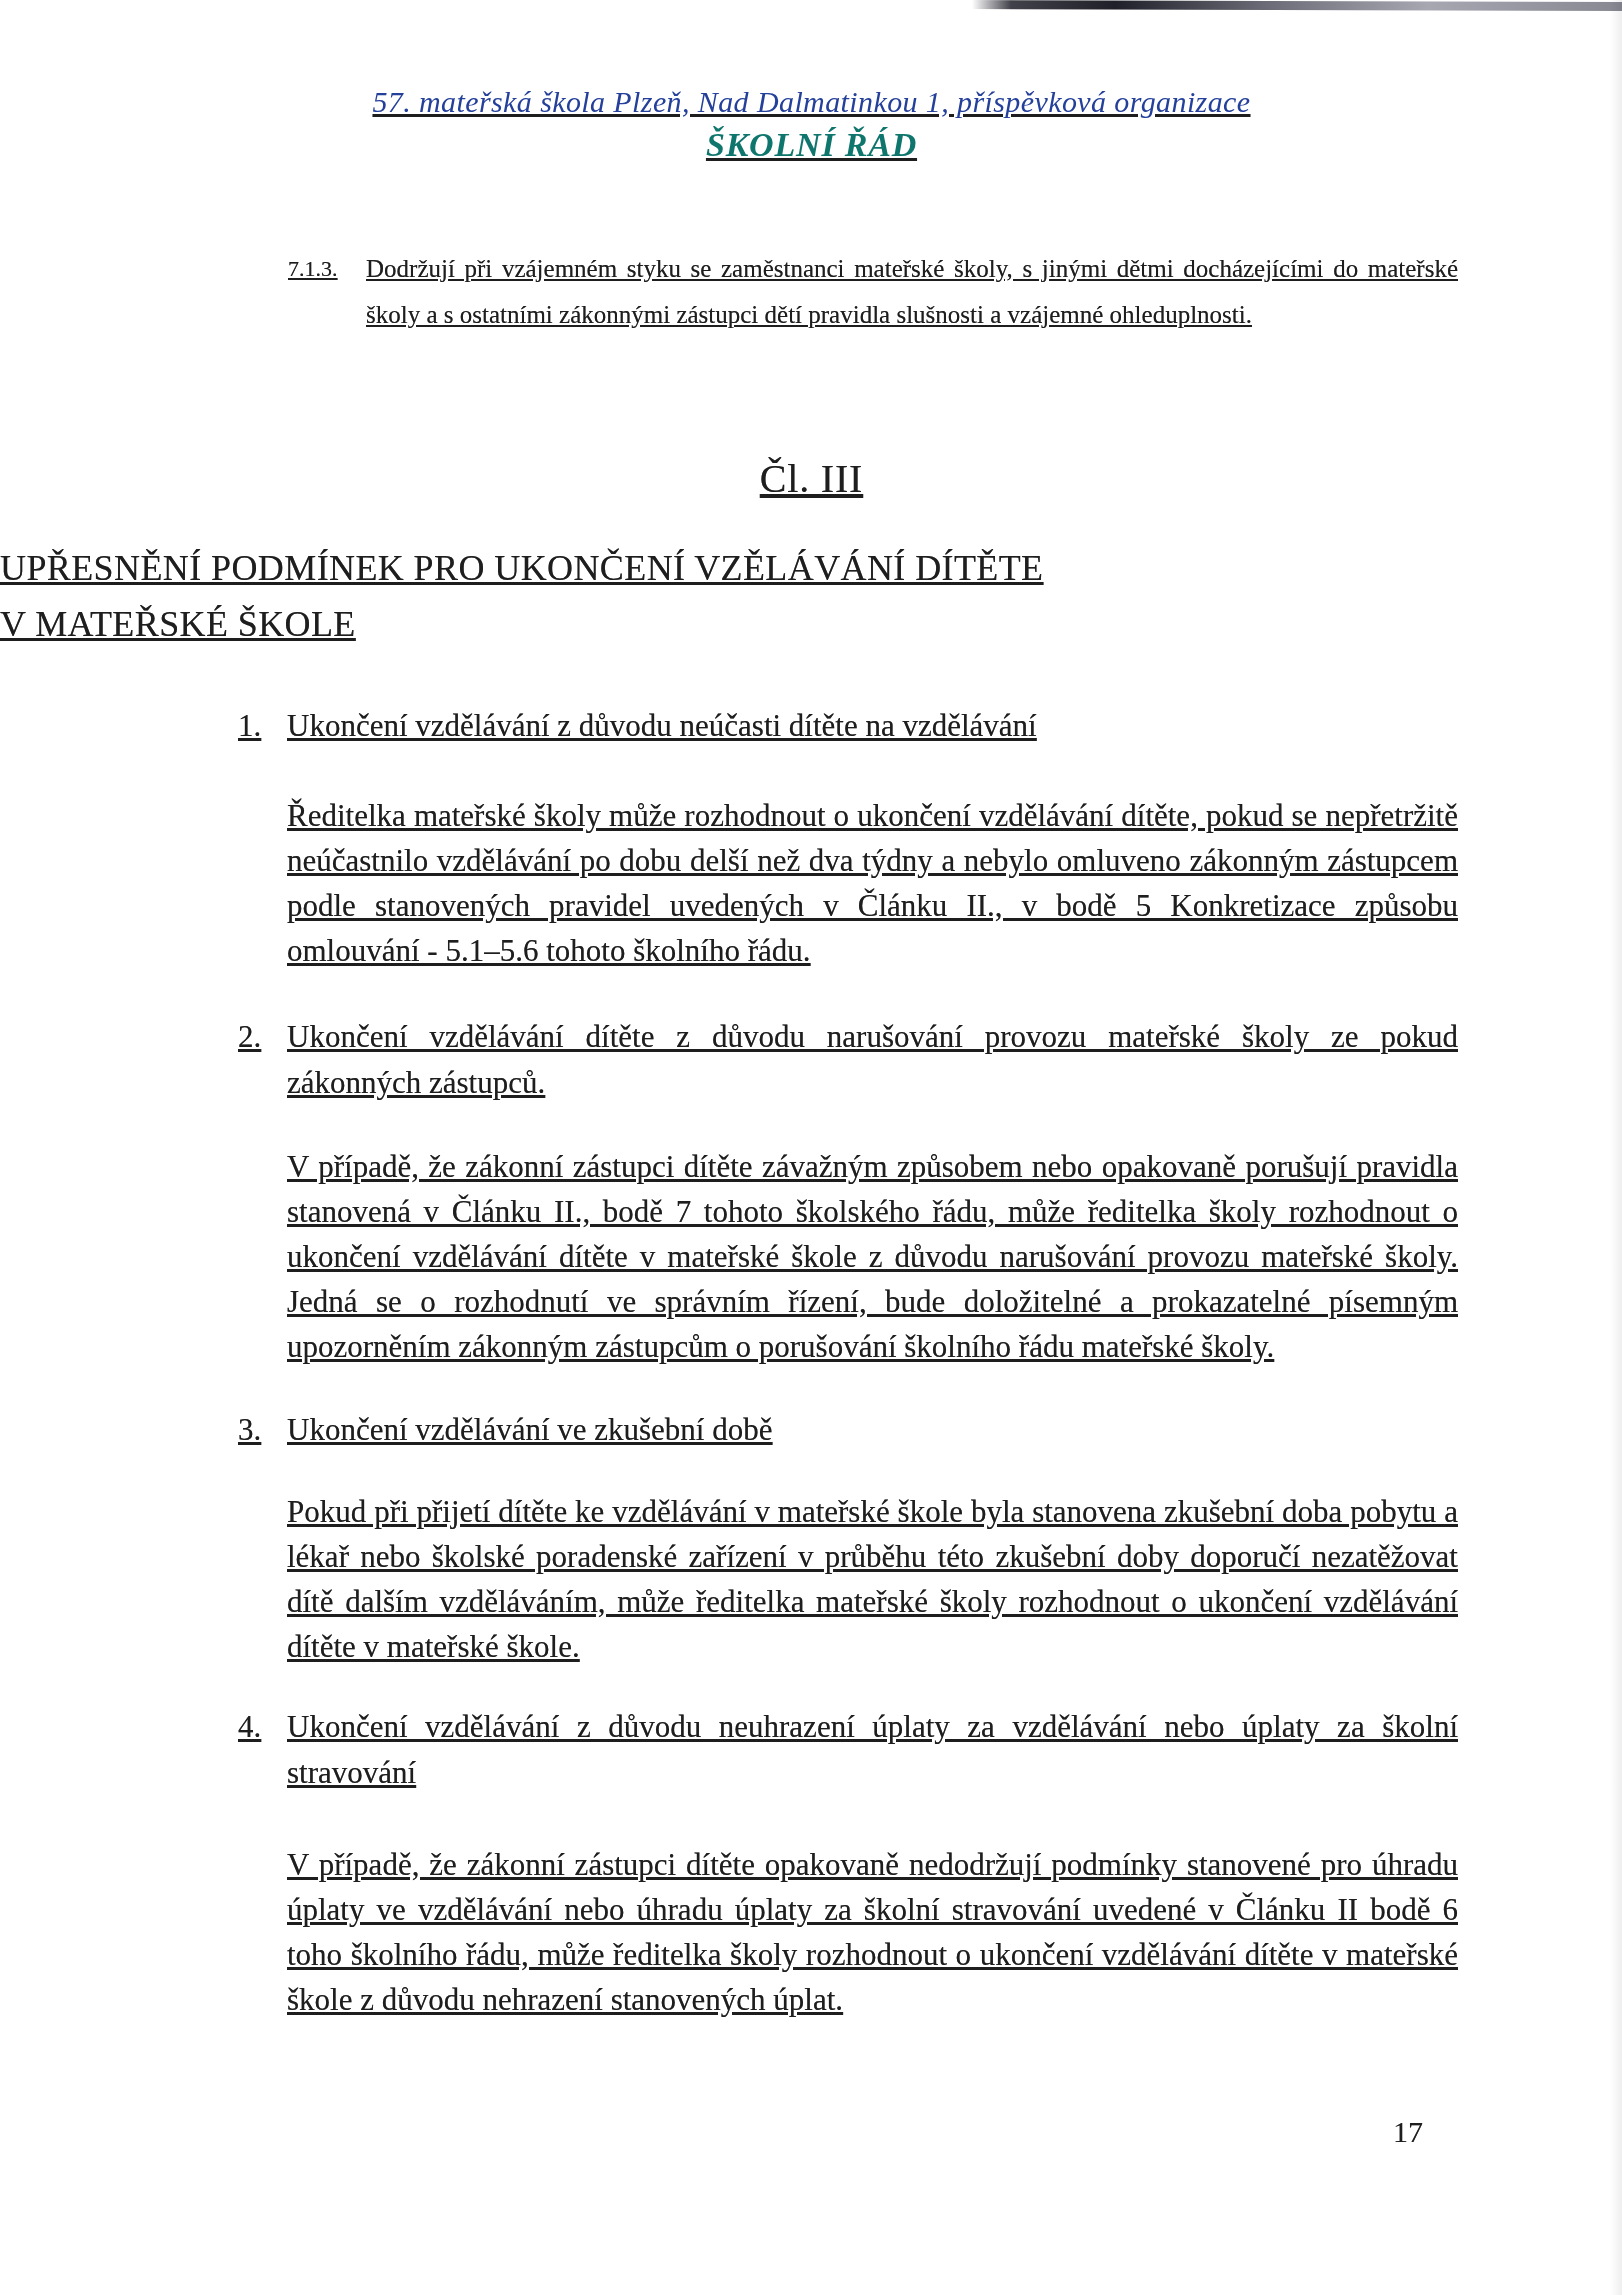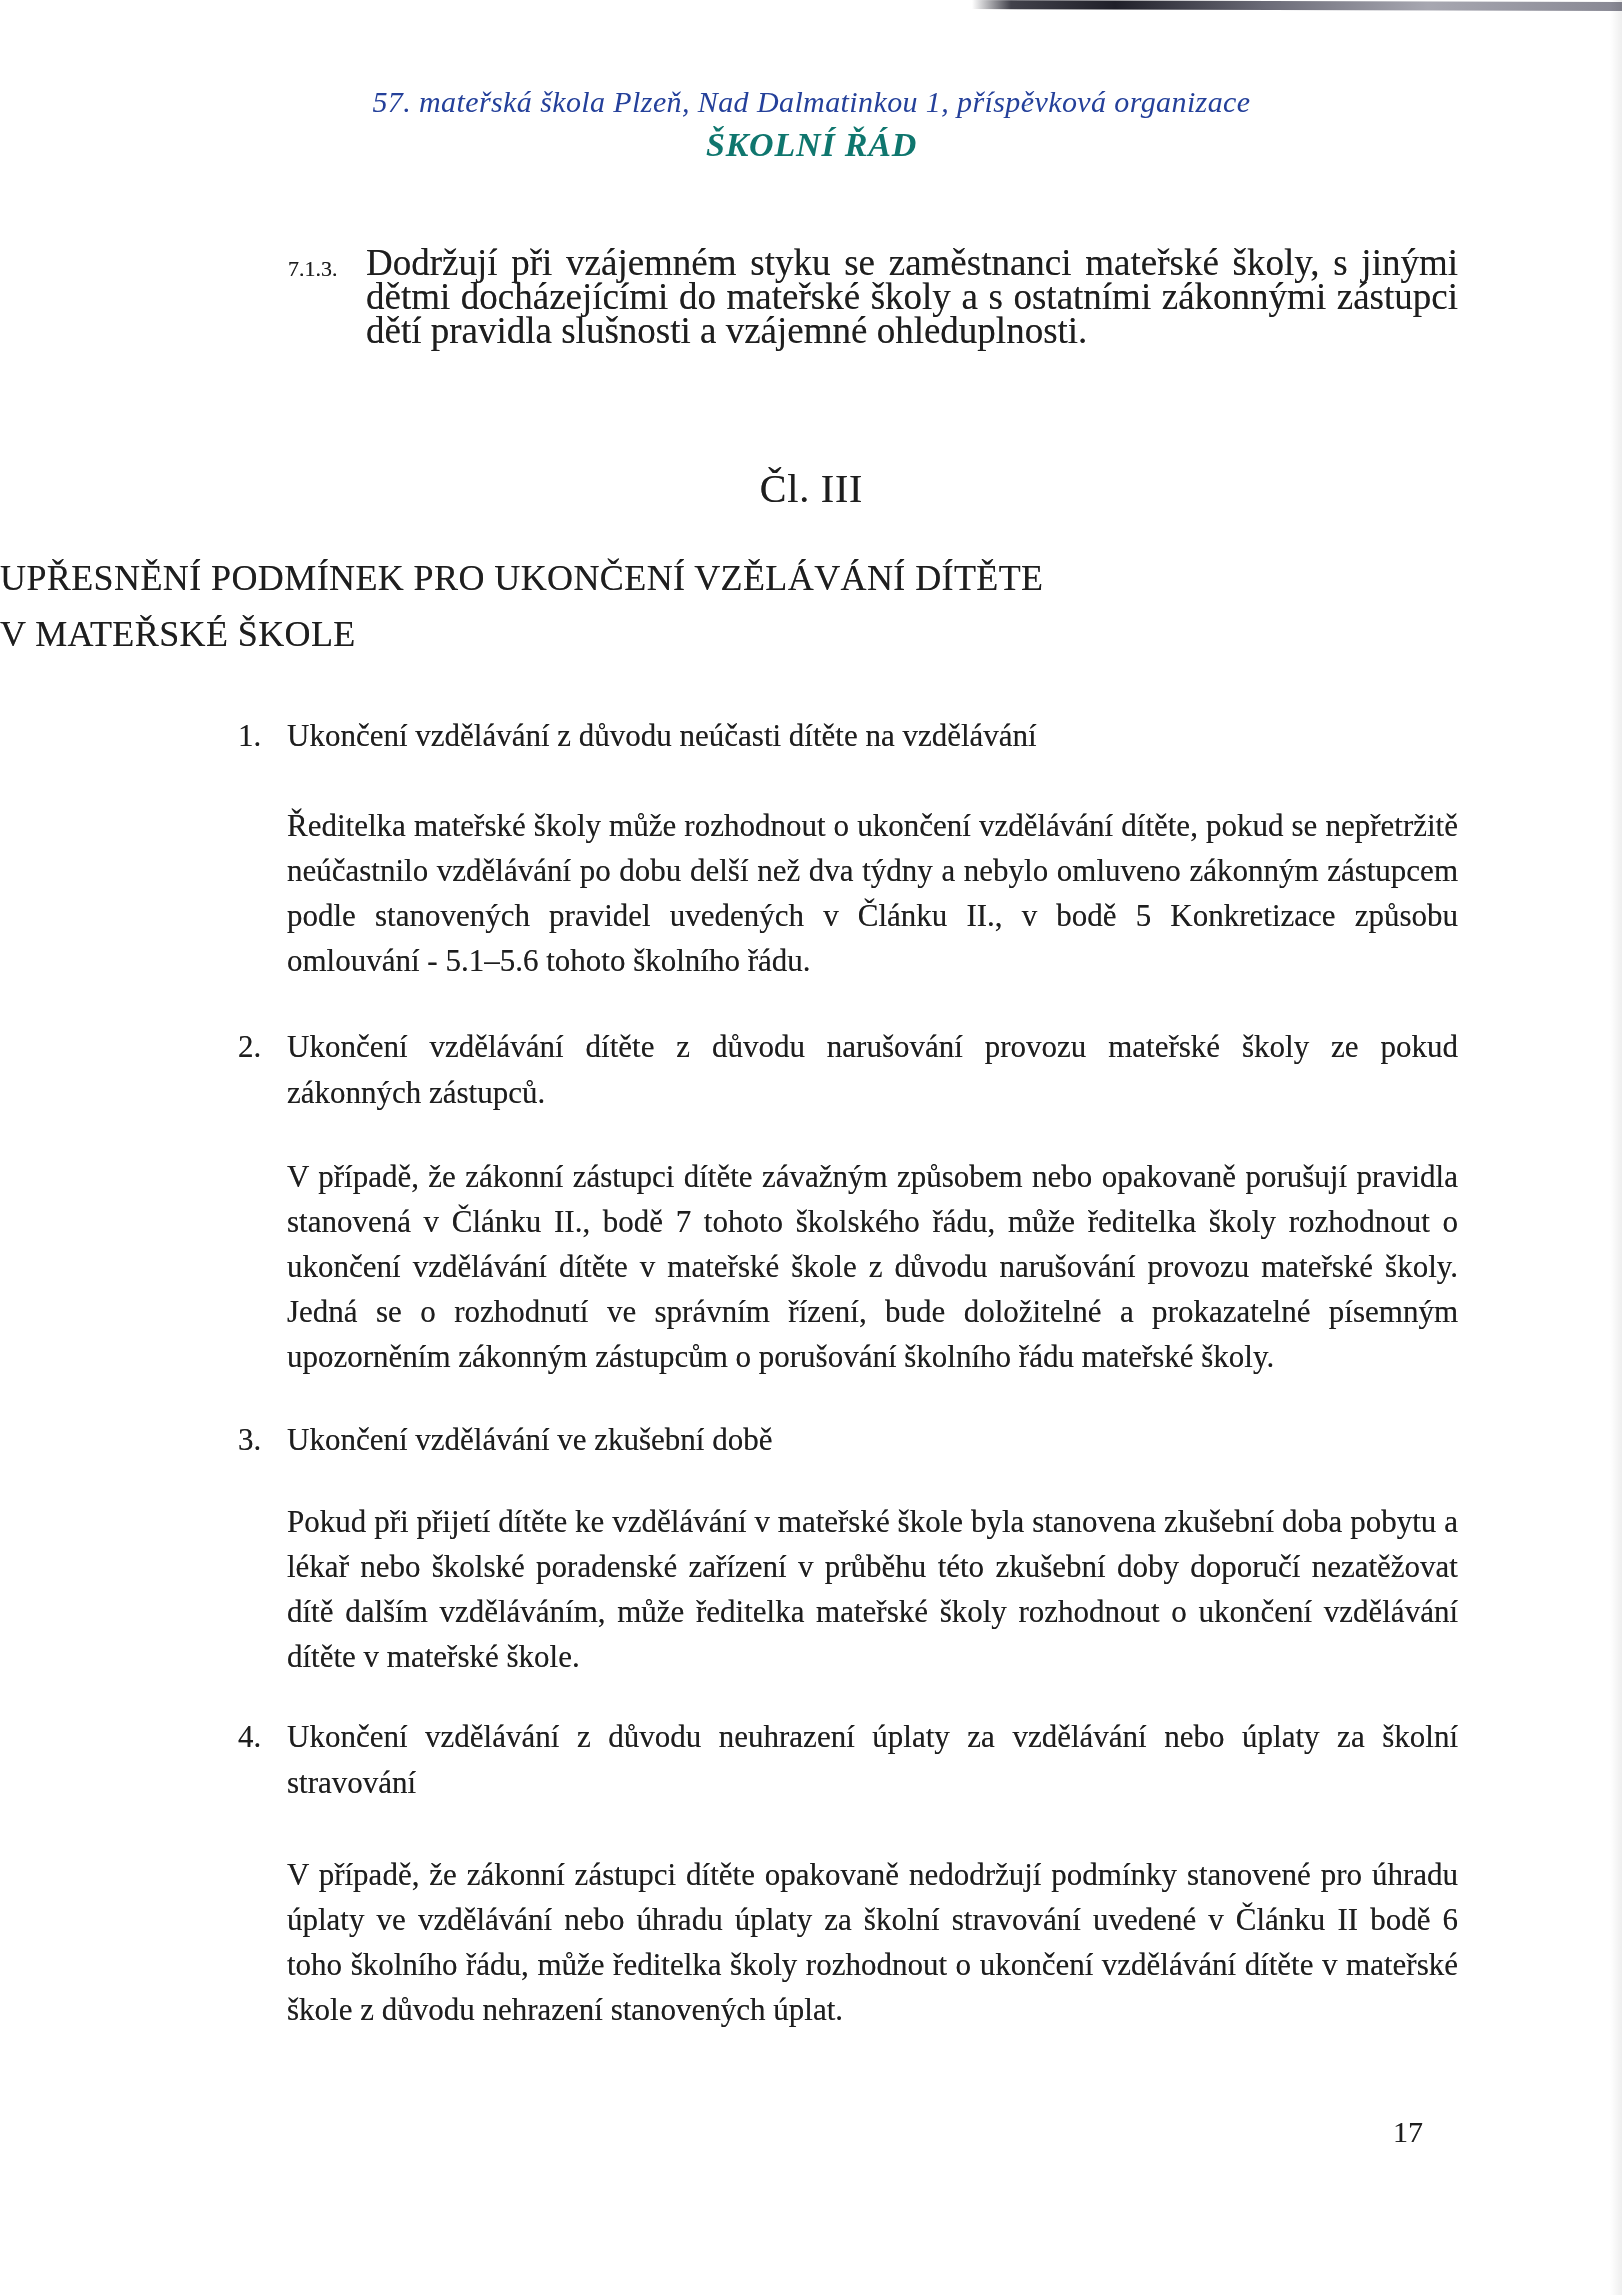--- a/index.html
+++ b/index.html
@@ -5,20 +5,21 @@
   html, body { margin: 0; padding: 0; background: #e8e8e8; }
   .page {
     position: relative;
     width: 1623px;
     height: 2295px;
     margin: 0 auto;
     background: #ffffff;
     overflow: hidden;
     font-family: "Liberation Serif", "DejaVu Serif", serif;
     color: #1e1e1e;
+    text-decoration: underline;
   }
   
   .scan-band {
     position: absolute;
     top: 0;
     left: 1150;
     left: 972px;
     width: 651px;
     height: 8.5px;
     background: linear-gradient(to right,
@@ -61,22 +62,22 @@
     margin: 78px 0 0 288px;
     width: 1170px;
   }
   .sub-item .sub-num {
     flex: 0 0 78px;
     font-size: 22px;
     line-height: 46px;
   }
   .sub-item .sub-text {
     flex: 1 1 auto;
-    font-size: 37px;
-    line-height: 34px;
+    font-size: 25px;
+    line-height: 46px;
     text-align: justify;
   }
 
   
   .article-label {
     margin-top: 117px;
     text-align: center;
     font-size: 40px;
     line-height: 47px;
     letter-spacing: 0.8px;

